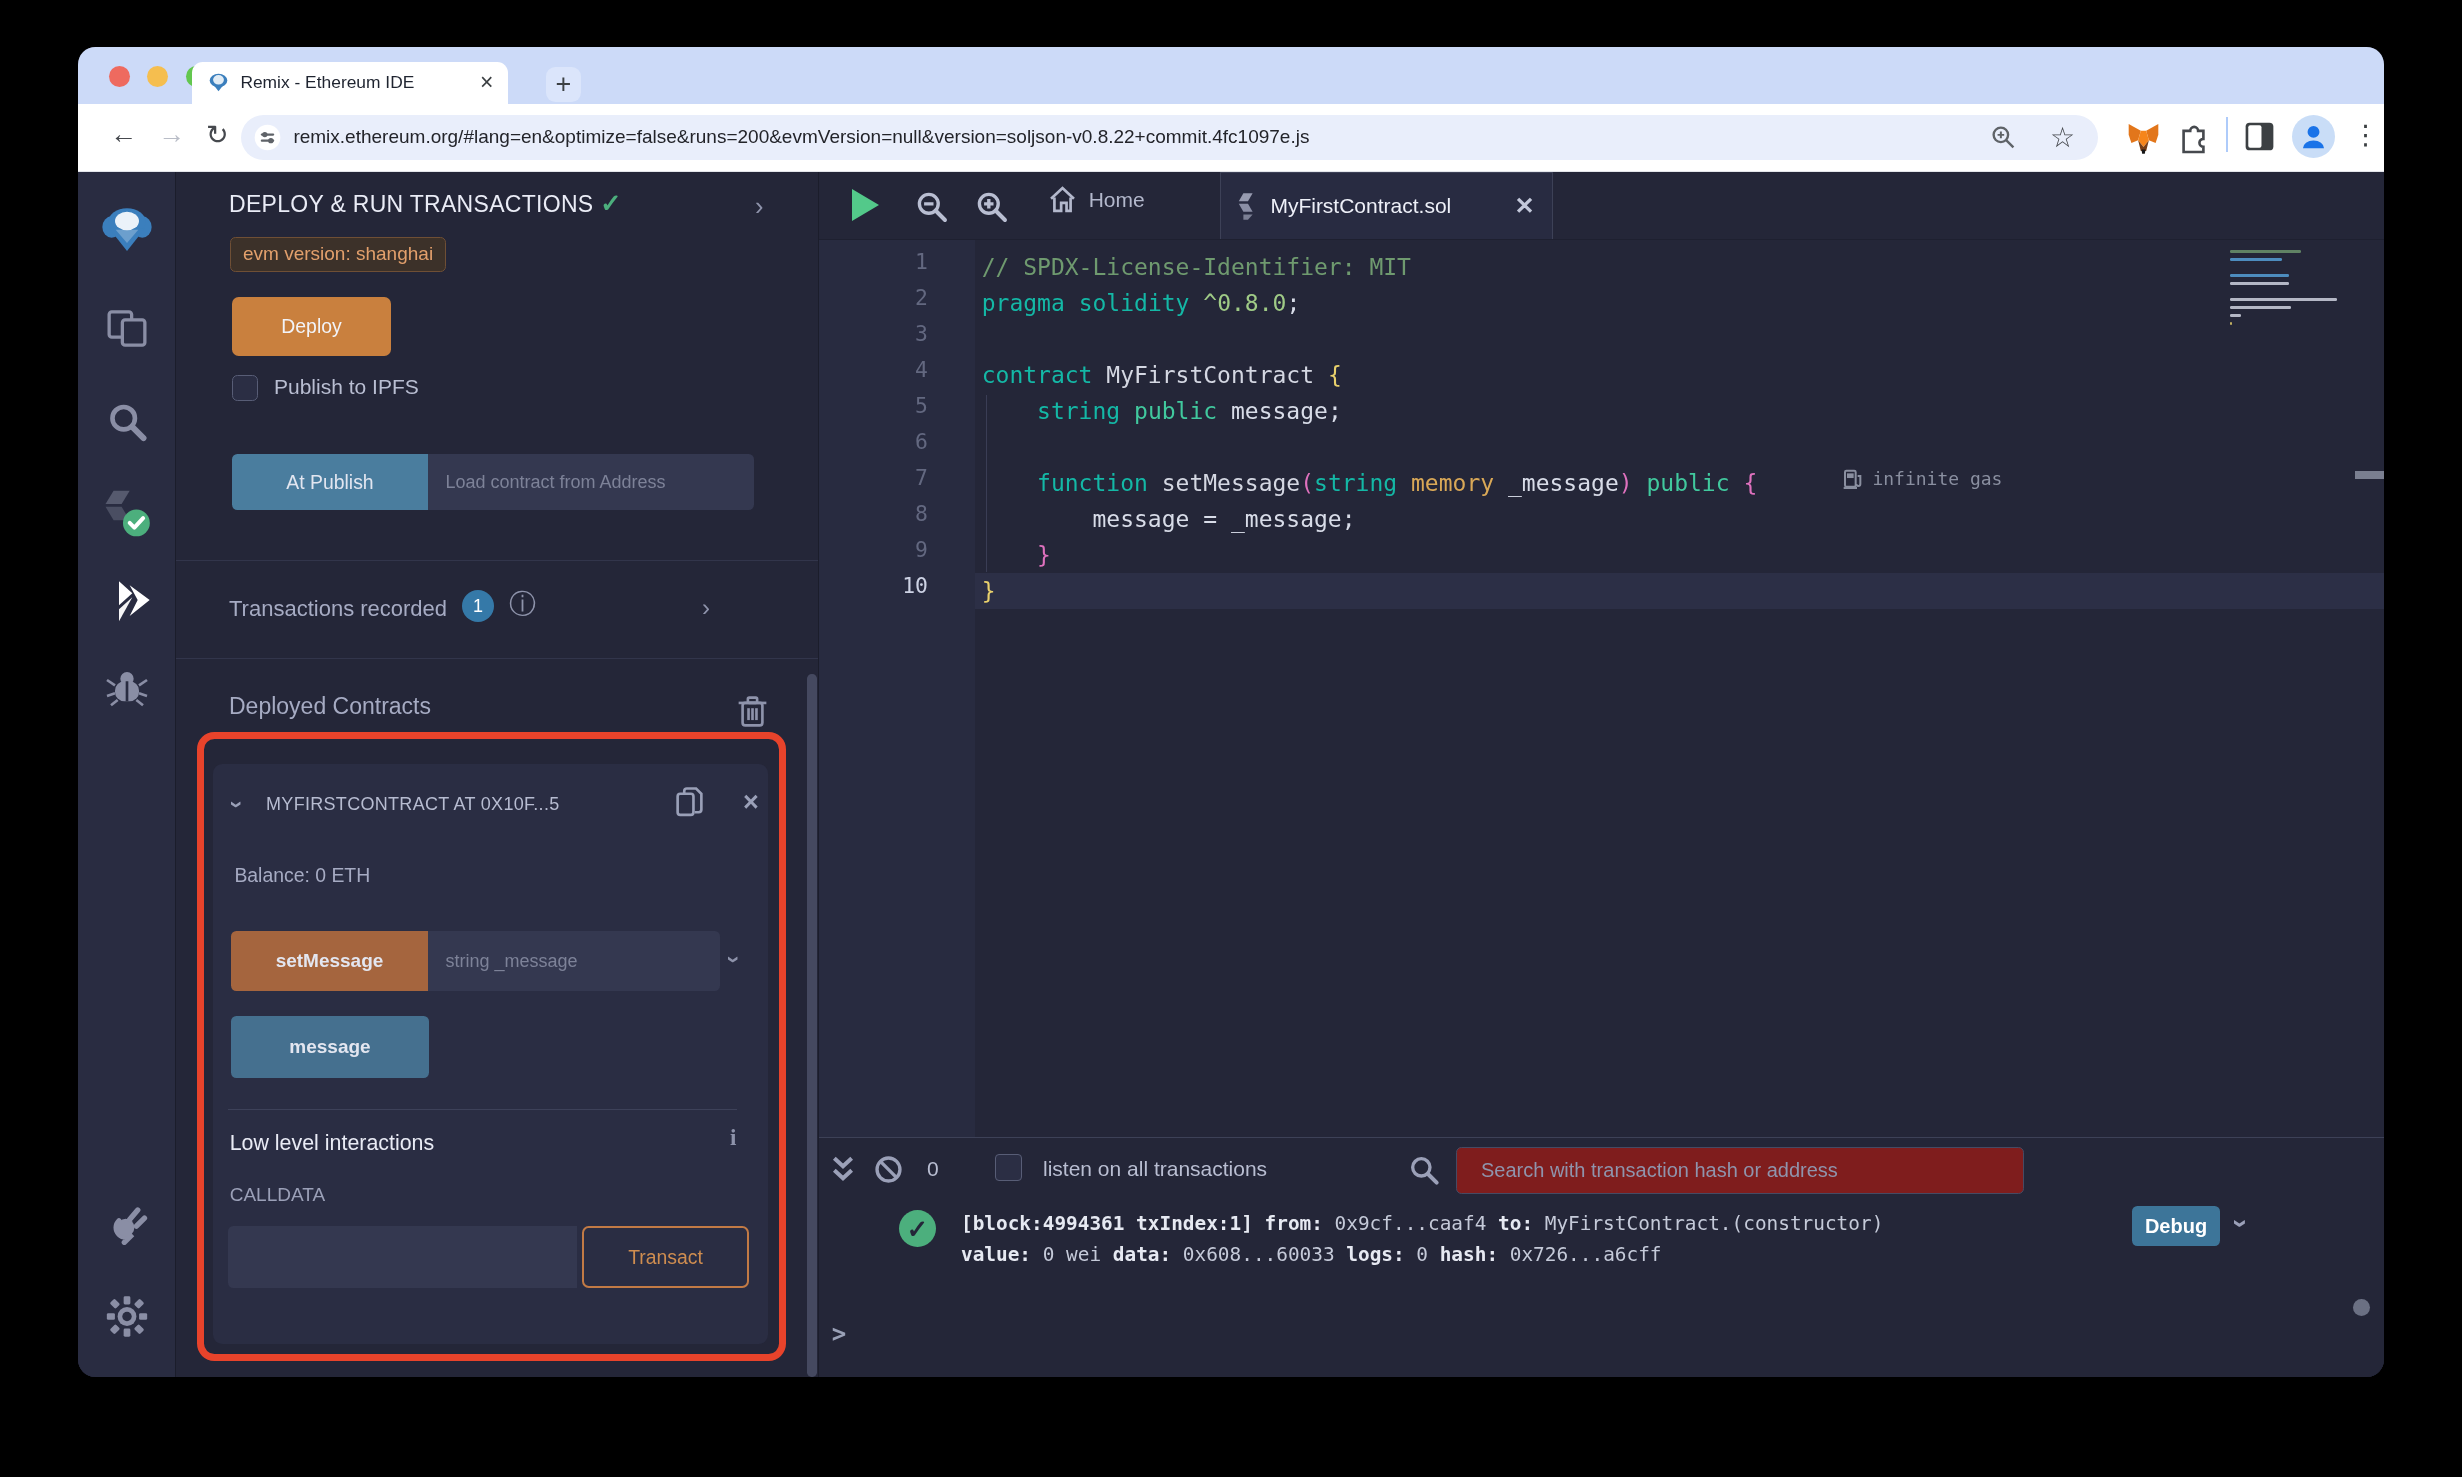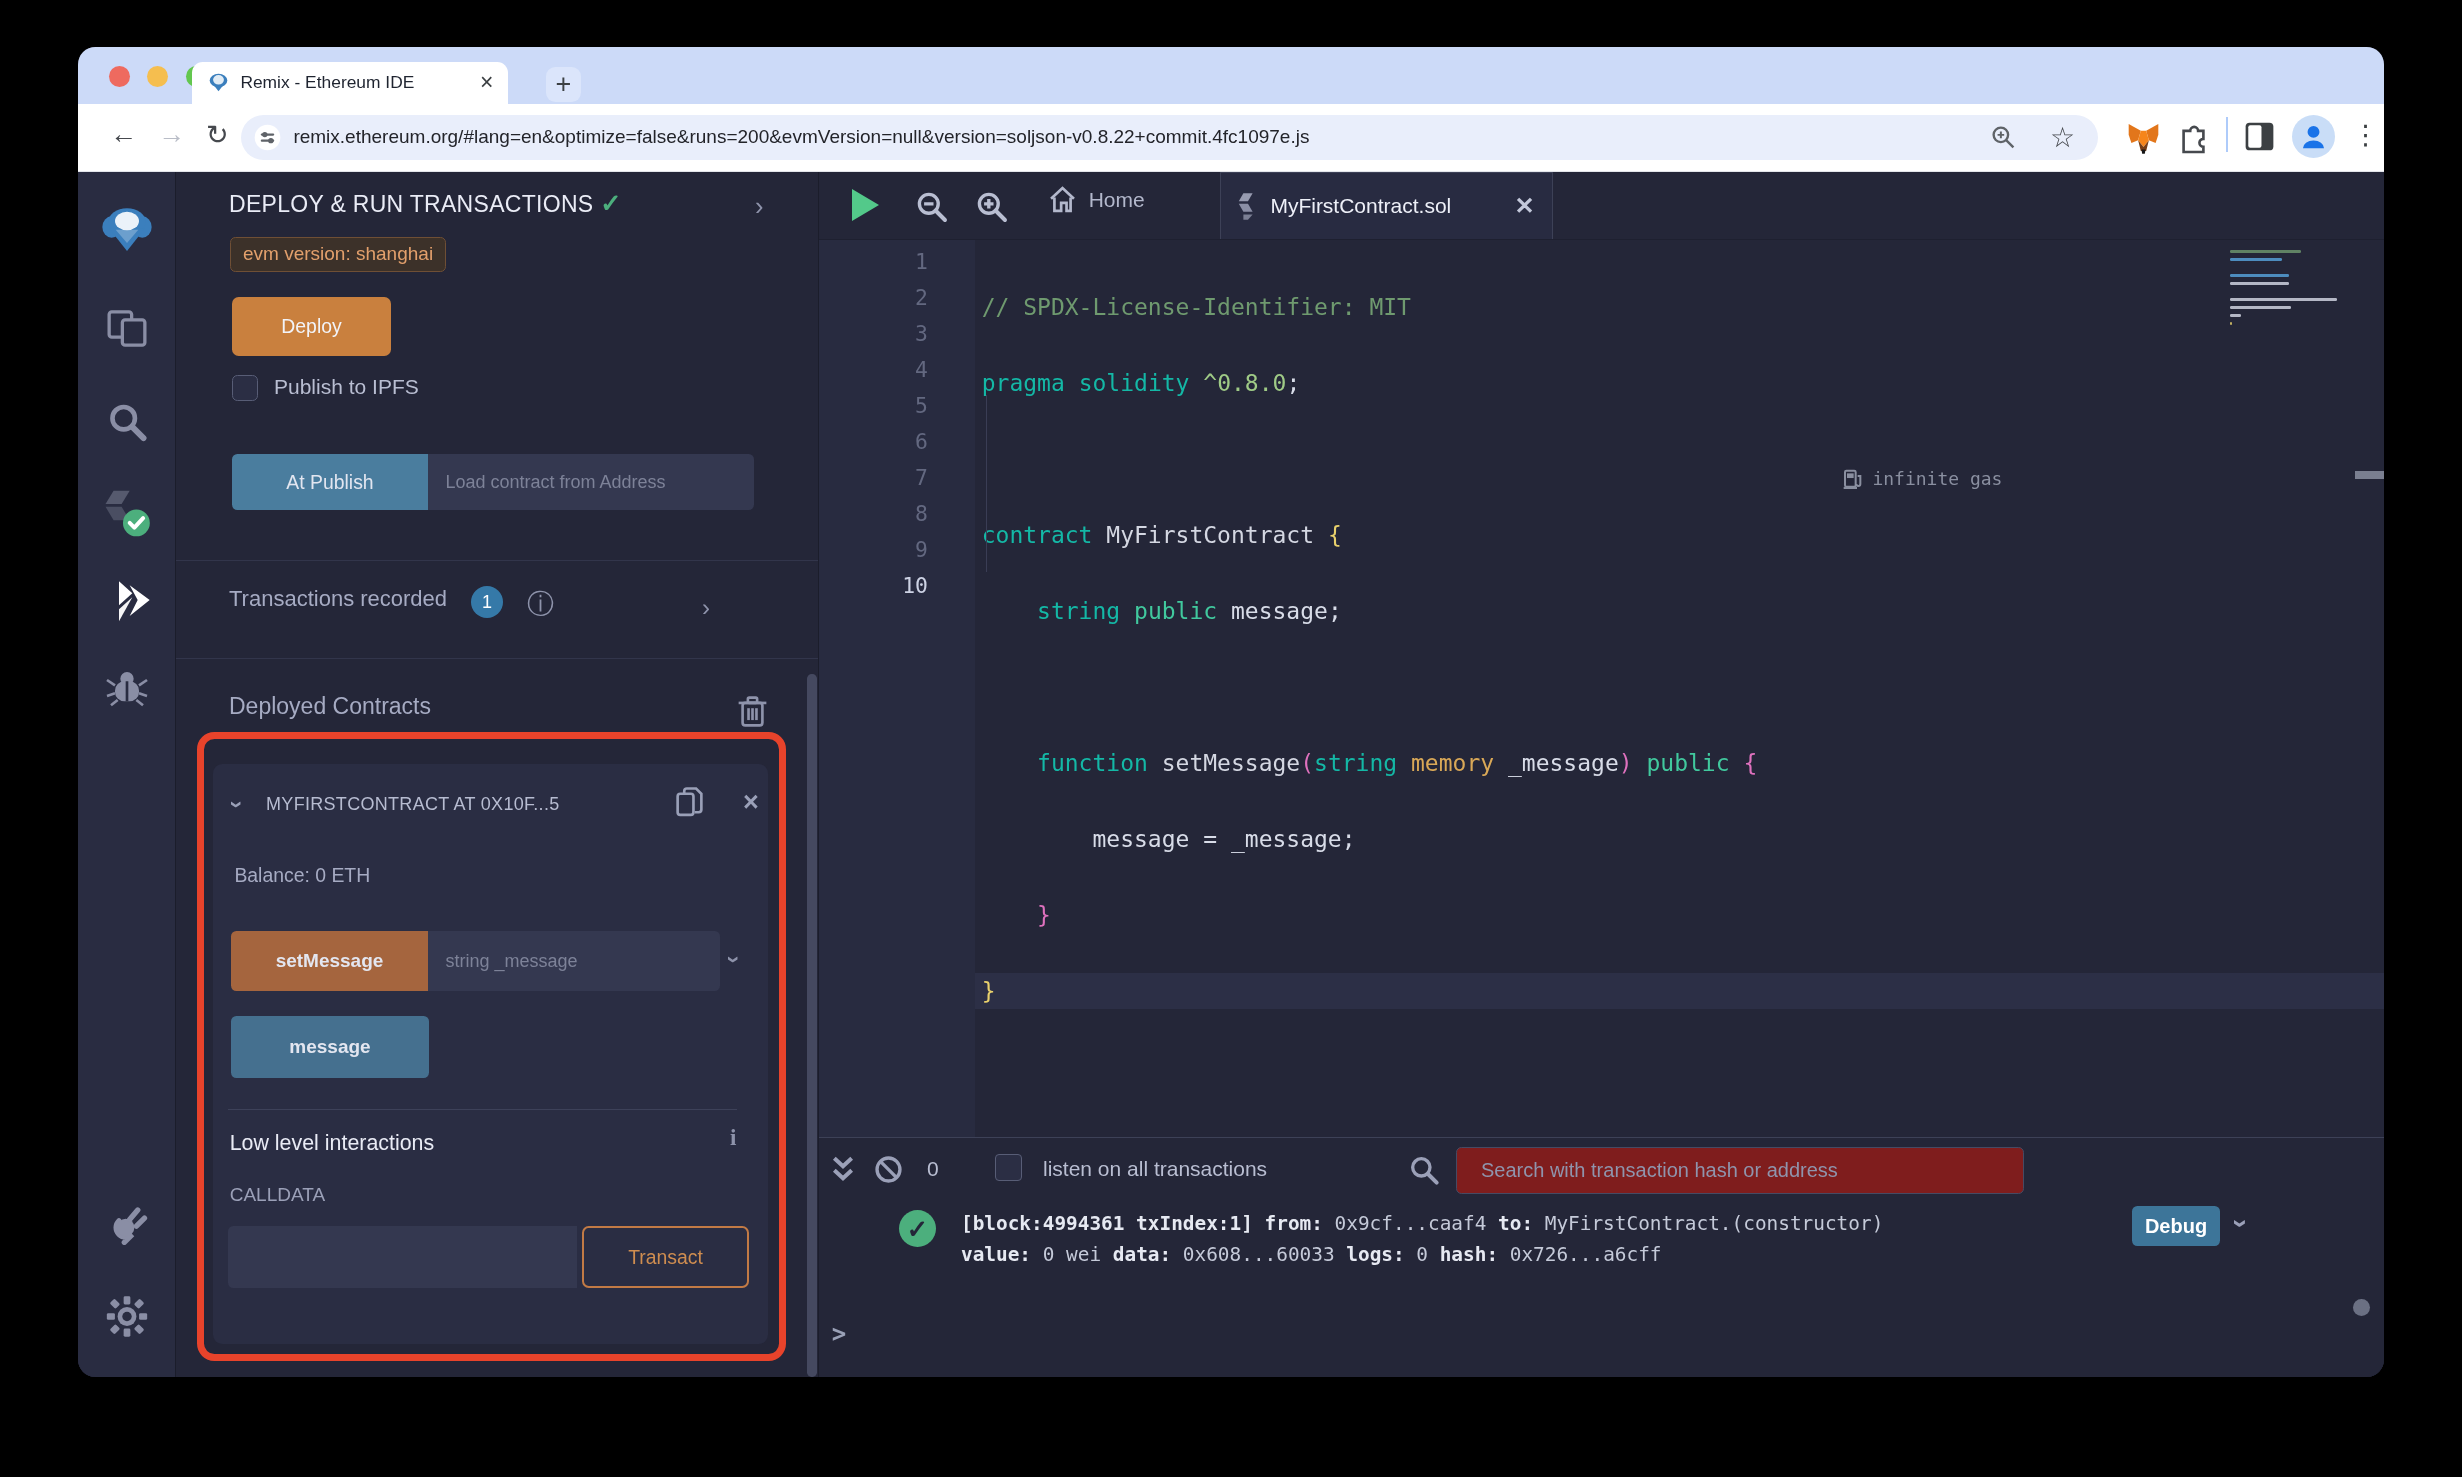--- a/index.html
+++ b/index.html
@@ -42,21 +42,21 @@
   .deploy-btn{position:absolute;left:56px;top:125px;width:159px;height:59px;background:#c9803e;
               color:#f2f3f8;font-size:19.4px;}
   .pub-row{position:absolute;left:56px;top:203px;display:flex;align-items:flex-start;gap:16px;}
   .cbx{width:24px;height:24px;border:1.3px solid #585d76;border-radius:5.4px;background:#2b2e44;}
   .pub-row span{font-size:21px;color:#b9bed2;}
   .ataddr-btn{position:absolute;left:56px;top:282px;width:196px;height:56px;background:#4a7d9e;
               border-radius:5.4px 0 0 5.4px;color:#e2e6f0;font-size:19.4px;}
   .ataddr-input{position:absolute;left:252px;top:282px;width:326px;height:56px;background:#343850;
                 border-radius:0 5.4px 5.4px 0;color:#7d8298;font-size:18px;display:flex;align-items:center;padding-left:17.4px;box-sizing:border-box;}
   .sec-line{position:absolute;left:0;width:642px;border-top:1.3px solid #32354b;}
-  .txrec{position:absolute;left:53px;top:414px;display:flex;align-items:flex-start;gap:24px;}
+  .txrec{position:absolute;left:53px;top:414px;display:flex;align-items:flex-end;gap:15px;}
   .txrec .lbl{font-size:22px;color:#a6abc3;}
   .txbadge{width:32px;height:32px;border-radius:50%;background:#3579a8;color:#fff;font-size:18px;
            display:flex;align-items:center;justify-content:center;}
   .info-ic{color:#8e93ab;font-size:27px;}
   .txrec-chev{position:absolute;left:526px;top:422px;color:#8e93ab;font-size:24px;}
   .dep-title{position:absolute;left:53px;top:521px;font-size:23px;color:#a6abc3;}
   .trash{position:absolute;left:561px;top:523px;color:#8e93ab;}
   .hl-outline{position:absolute;left:21px;top:560px;width:589px;height:629px;border:7.4px solid #e8432b;
               border-radius:17.4px;box-sizing:border-box;z-index:5;}
   .card{position:absolute;left:37px;top:592px;width:555px;height:580px;background:#2a2d43;border-radius:9.4px;z-index:4;}
@@ -88,21 +88,21 @@
   .home-tab span{font-size:21px;}
   .file-tab{position:absolute;left:401px;top:0;width:333px;height:67px;background:#282b41;
             border:1.3px solid #3d4157;border-bottom:none;display:flex;align-items:center;padding:0 17.4px;box-sizing:border-box;gap:12px;}
   .file-tab .ftitle{font-size:21px;color:#eef0f8;flex:1;white-space:nowrap;}
   .file-tab .fx{font-size:24px;color:#c3c8da;font-weight:bold;}
   .editor{flex:none;height:897px;position:relative;display:flex;background:#242638;overflow:hidden;}
   .gutter{width:156px;flex:none;background:#282b40;padding-top:9.4px;box-sizing:border-box;}
   .ln{height:36px;line-height:36px;text-align:right;padding-right:47px;font:21.4px "DejaVu Sans Mono",monospace;color:#636880;}
   .ln.act{color:#cdd2e4;}
   .codearea{flex:1;padding-top:9.4px;position:relative;font:23px/36px "DejaVu Sans Mono",monospace;}
-  .cl{height:36px;white-space:pre;padding-left:6.7px;margin-top:40px;}
+  .cl{height:36px;white-space:pre;padding-left:6.7px;}
   .cl.cur{background:#2c2f46;}
   .tk-comment{color:#6f9a6f;} .tk-kw{color:#14b8a6;} .tk-kwg{color:#41c99e;} .tk-kwy{color:#d9a857;}
   .tk-ver{color:#9fca86;} .tk-pl{color:#d8dce8;} .tk-b1{color:#e9d16c;} .tk-b2{color:#df71be;}
   .tk-type,.tk-fn{color:#d4d7e2;}
   .indent-guide{position:absolute;left:167px;top:155px;width:1.3px;height:177px;background:#3a3d55;}
   .gas-note{position:absolute;left:1024px;top:228px;display:flex;align-items:center;gap:9.4px;color:#8a8fa0;font:18px "DejaVu Sans Mono",monospace;}
   .minimap{position:absolute;right:44px;top:5.4px;width:110px;}
   .minimap div{height:3.3px;margin:4.7px 0;border-radius:1.3px;opacity:.8;}
   .mm-slider{position:absolute;right:0;top:231px;width:29px;height:8px;background:#8a8fa0;opacity:.85;}
   

